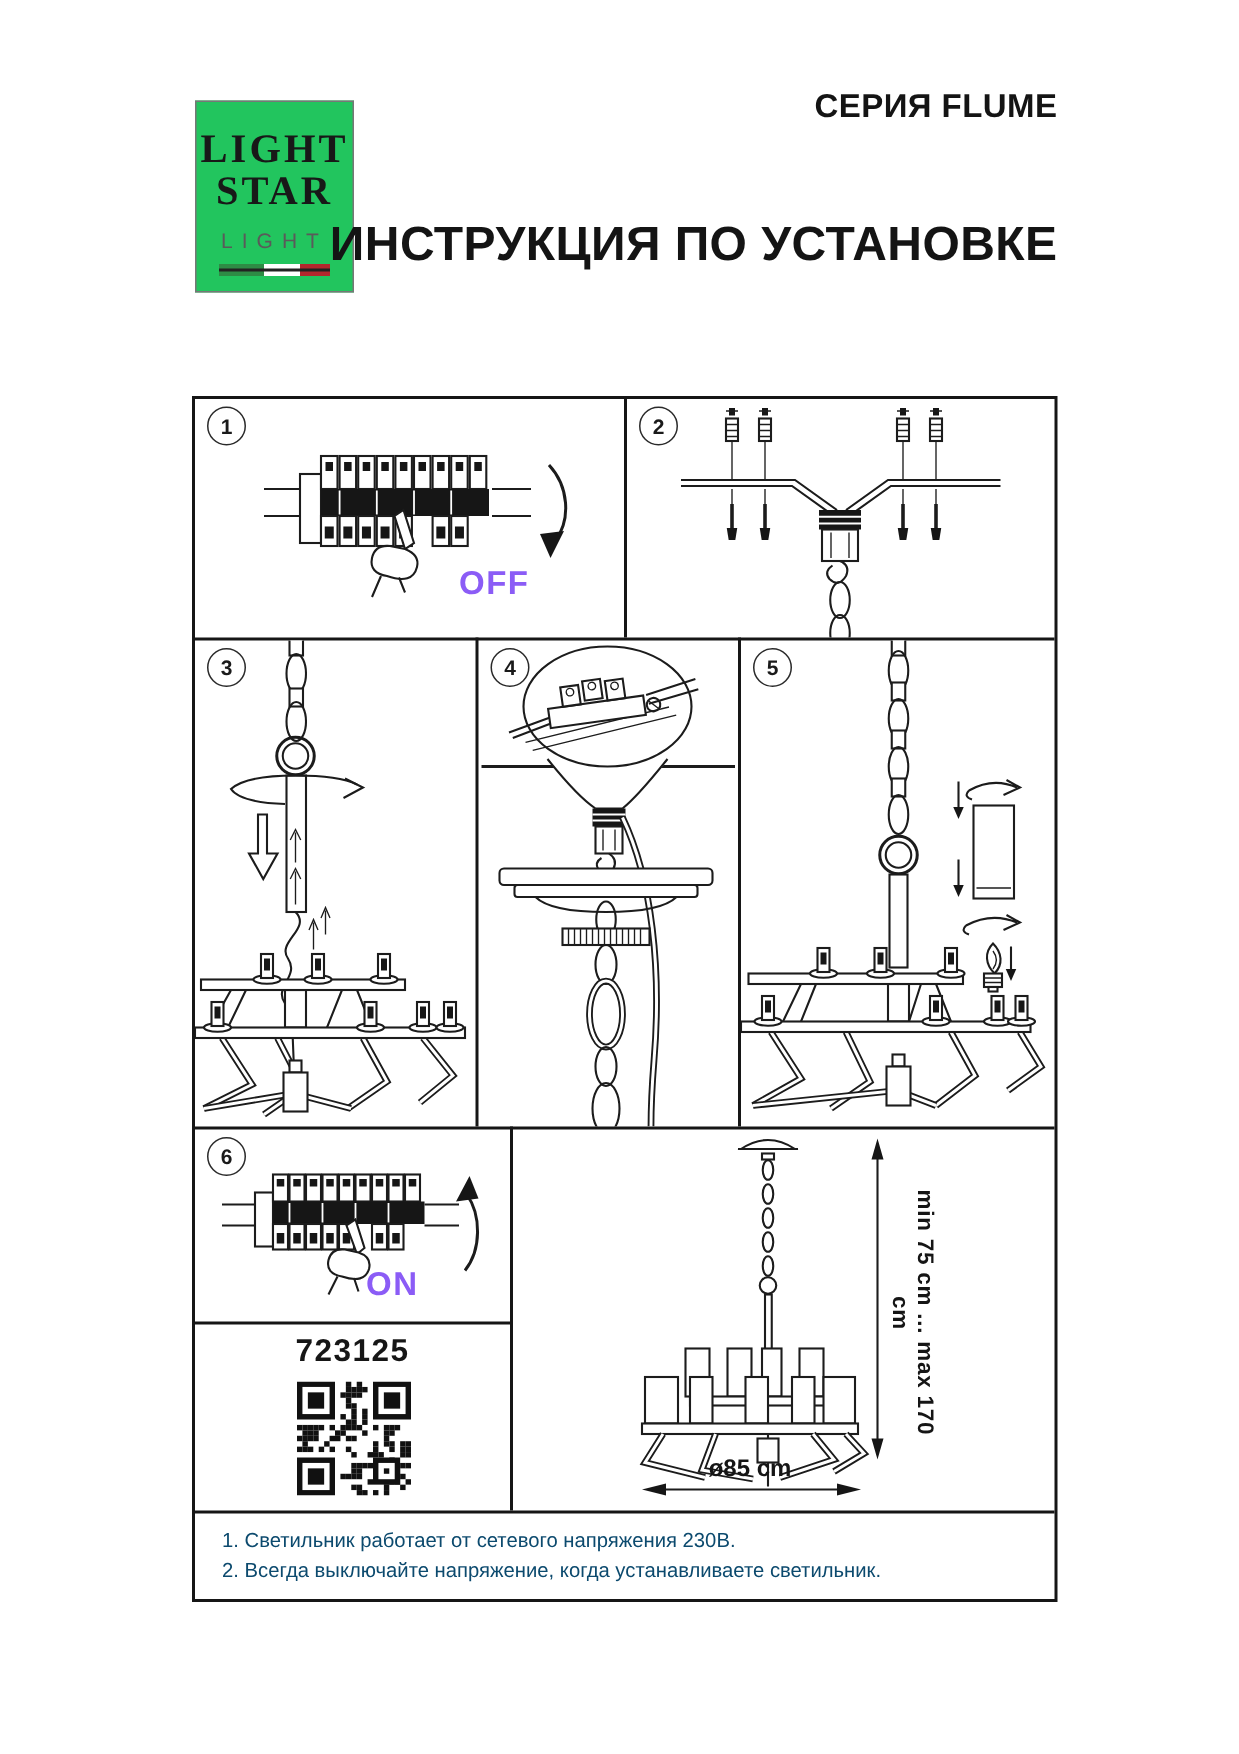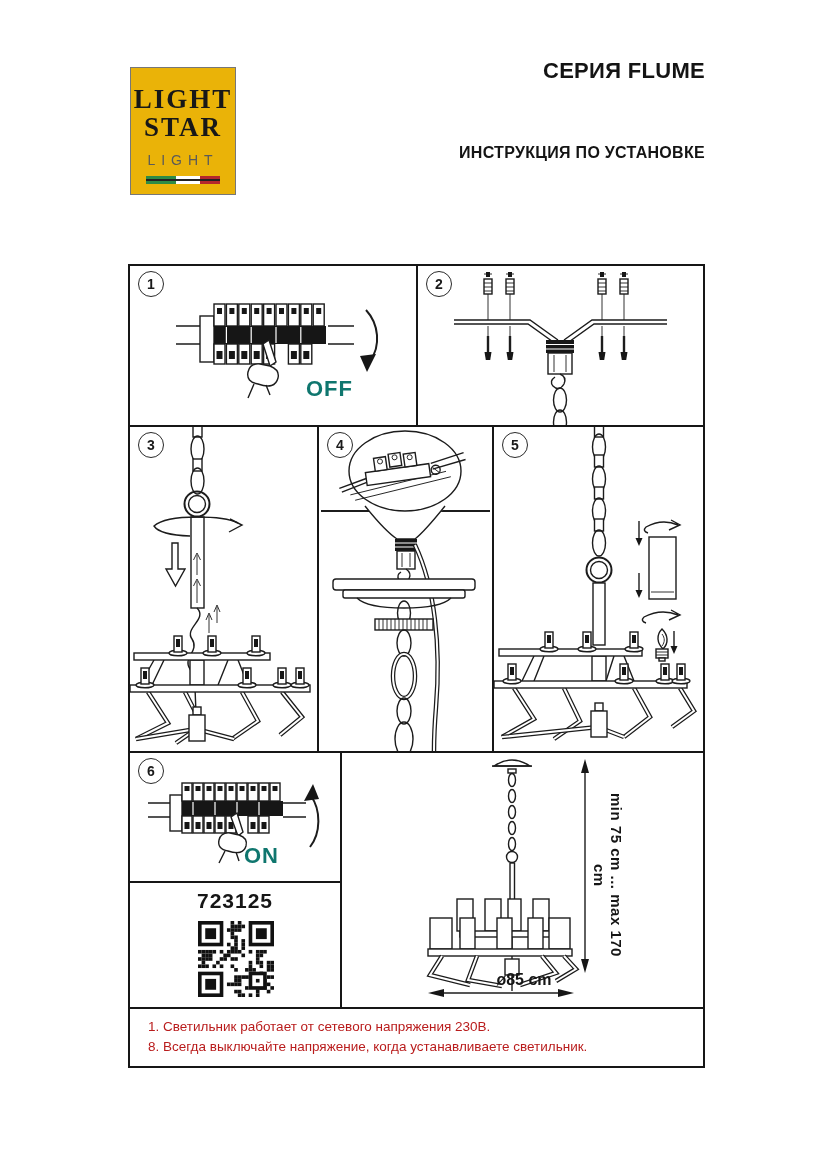--- a/index.html
+++ b/index.html
@@ -1,50 +1,50 @@
 <!DOCTYPE html>
 <html><head>
 <meta charset="utf-8">
 <style>
   html,body{margin:0;padding:0;background:#fff;}
   .page{position:relative;width:826px;height:1169px;background:#ffffff;overflow:hidden;
         font-family:"Liberation Sans",sans-serif;color:#1a1a1a;}
 
   
   .logo-box{position:absolute;left:130px;top:67px;width:104px;height:126px;
-            border:1px solid #777;background:#eab308;text-align:center;}
+            border:1px solid #777;background:#22c55e;text-align:center;}
   .logo-light{position:absolute;left:0;top:16px;width:100%;
               font-family:"Liberation Serif",serif;font-weight:bold;font-size:27px;letter-spacing:2px;color:#181818;}
   .logo-star{position:absolute;left:0;top:44px;width:100%;
              font-family:"Liberation Serif",serif;font-weight:bold;font-size:27px;letter-spacing:2px;color:#181818;}
   .logo-group{position:absolute;left:0;top:84px;width:100%;
               font-size:14px;letter-spacing:6px;color:#5a5a5a;}
   .logo-flag{position:absolute;left:15px;top:108px;width:74px;height:8px;display:flex;}
   .logo-flag .seg{height:100%;}
   .logo-flag-line{position:absolute;left:15px;top:111px;width:74px;height:1.6px;background:#222;}
 
   .hdr{position:absolute;right:121px;text-align:center;font-weight:bold;color:#141414;letter-spacing:0.3px;}
   .hdr-series{top:58px;font-size:22px;}
   .hdr-articles{top:90px;font-size:22px;}
-  .hdr-title1{top:144px;font-size:16px;}
+  .hdr-title1{top:144px;font-size:32px;}
   .hdr-title2{top:171px;font-size:24px;}
 
   
   .grid{position:absolute;left:128px;top:264px;width:577px;height:804px;
         border:2px solid #161616;box-sizing:border-box;background:#fff;}
   .hl,.vl{position:absolute;background:#161616;}
   .cell{position:absolute;}
   .cell svg{display:block;}
 
   .stepnum{position:absolute;left:8px;top:5px;width:24px;height:24px;border:1.5px solid #2a2a2a;
            border-radius:50%;text-align:center;line-height:24px;font-weight:bold;font-size:14px;background:#fff;}
-  .swlabel{position:absolute;font-weight:bold;font-size:22px;letter-spacing:1px;color:#0f766e;}
+  .swlabel{position:absolute;font-weight:bold;font-size:22px;letter-spacing:1px;color:#8b5cf6;}
   .article-code{position:absolute;left:0;top:6px;width:100%;text-align:center;
                 font-weight:bold;font-size:21px;letter-spacing:1px;color:#161616;}
-  .note{position:absolute;left:18px;font-size:13.5px;color:#b91c1c;}
+  .note{position:absolute;left:18px;font-size:13.5px;color:#0c4a6e;}
   .vdim-label{position:absolute;writing-mode:vertical-rl;font-weight:bold;font-size:15px;
               letter-spacing:0.5px;color:#151515;text-align:center;}
   .hdim-label{position:absolute;font-weight:bold;font-size:16px;color:#151515;text-align:center;}
 
   
   .ln{stroke:#1c1c1c;fill:none;stroke-width:1.4;}
   .ln2{stroke:#1c1c1c;fill:none;stroke-width:2;}
   .thin{stroke:#1c1c1c;fill:none;stroke-width:0.9;}
   .wf{fill:#fff;stroke:#1c1c1c;stroke-width:1.4;}
   .kf{fill:#161616;stroke:none;}
@@ -575,20 +575,20 @@
         <polygon points="239,206 247,206 243,220" class="kf"></polygon>
 
         <path d="M92,240 H226" class="ln"></path>
         <polygon points="102,236 102,244 86,240" class="kf"></polygon>
         <polygon points="216,236 216,244 232,240" class="kf"></polygon>
       </svg>
     </div>
 
     <div class="cell" style="left:0;top:743px;width:573px;height:57px">
       <div class="note" style="top:10px">1. Светильник работает от сетевого напряжения 230В.</div>
-      <div class="note" style="top:30px">8. Всегда выключайте напряжение, когда устанавливаете светильник.</div>
+      <div class="note" style="top:30px">2. Всегда выключайте напряжение, когда устанавливаете светильник.</div>
     </div>
   </div>
 
   <div class="vdim-label" style="left:591px;top:791px;height:168px">min 75 cm ... max 170 cm</div>
-  <div class="hdim-label" style="left:464px;top:971px;width:120px">ø85 cm</div>
+  <div class="hdim-label" style="left:440px;top:971px;width:120px">ø85 cm</div>
 
 </div>
 
 </body></html>

